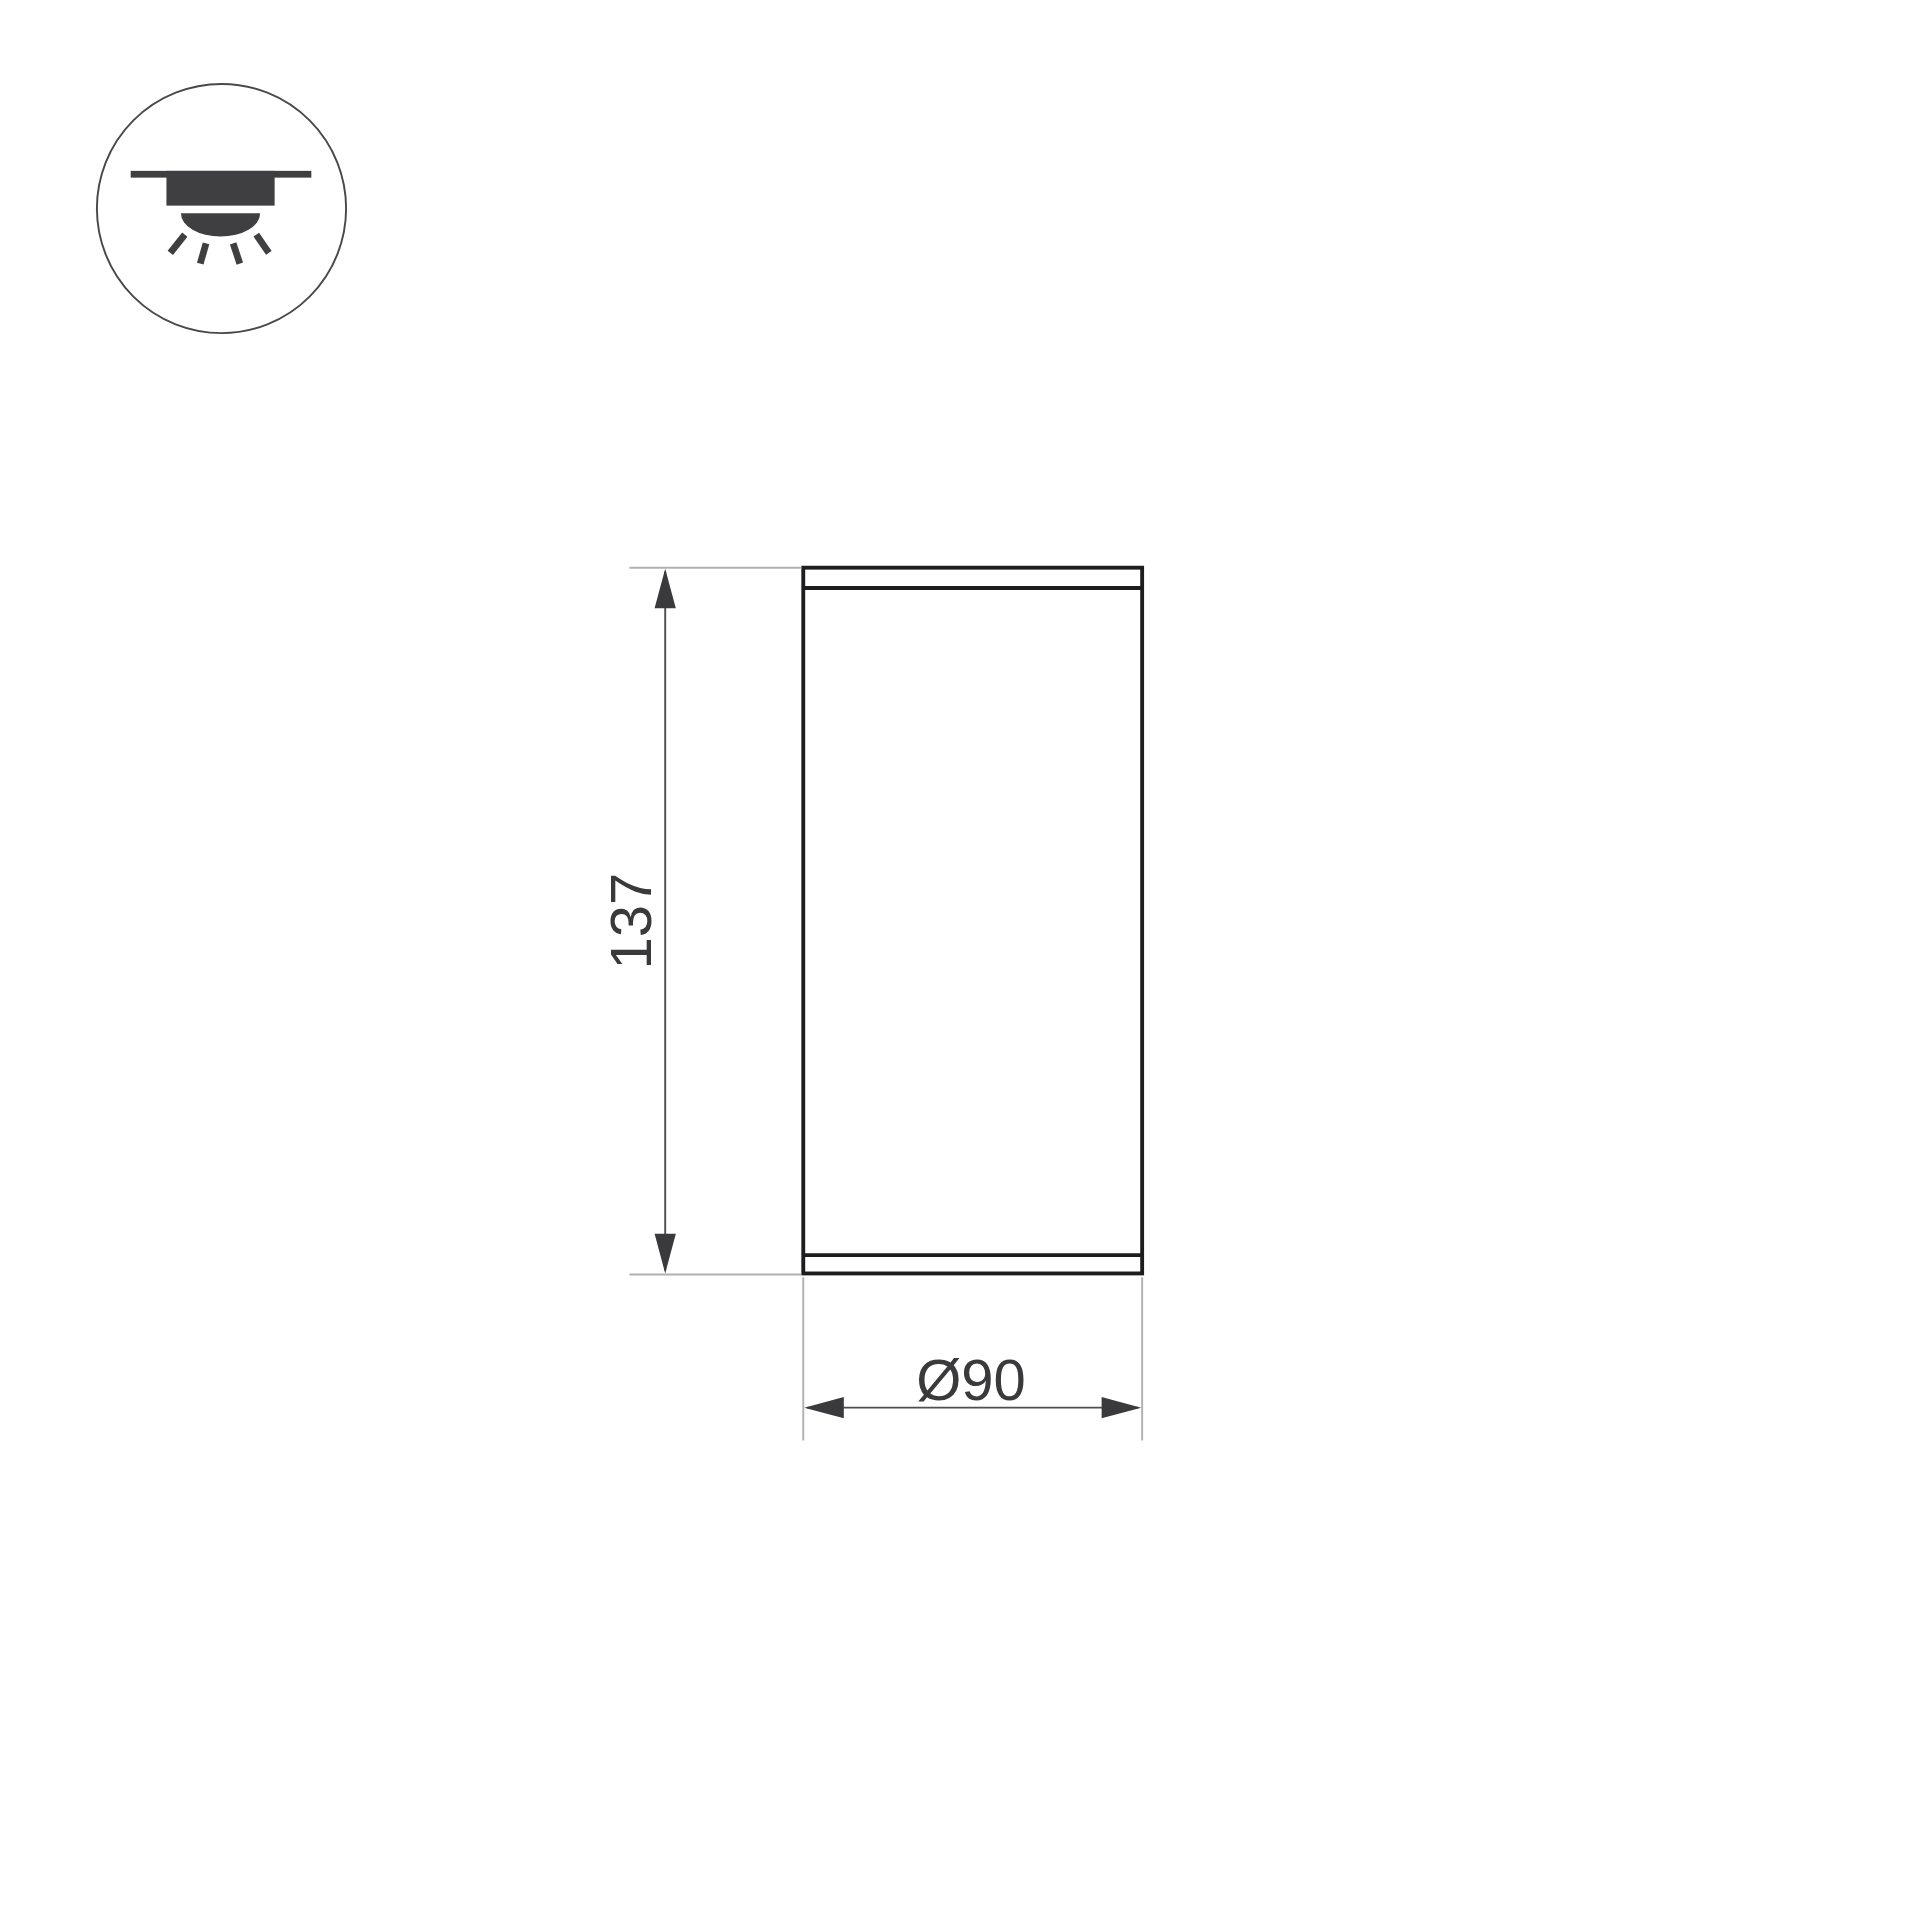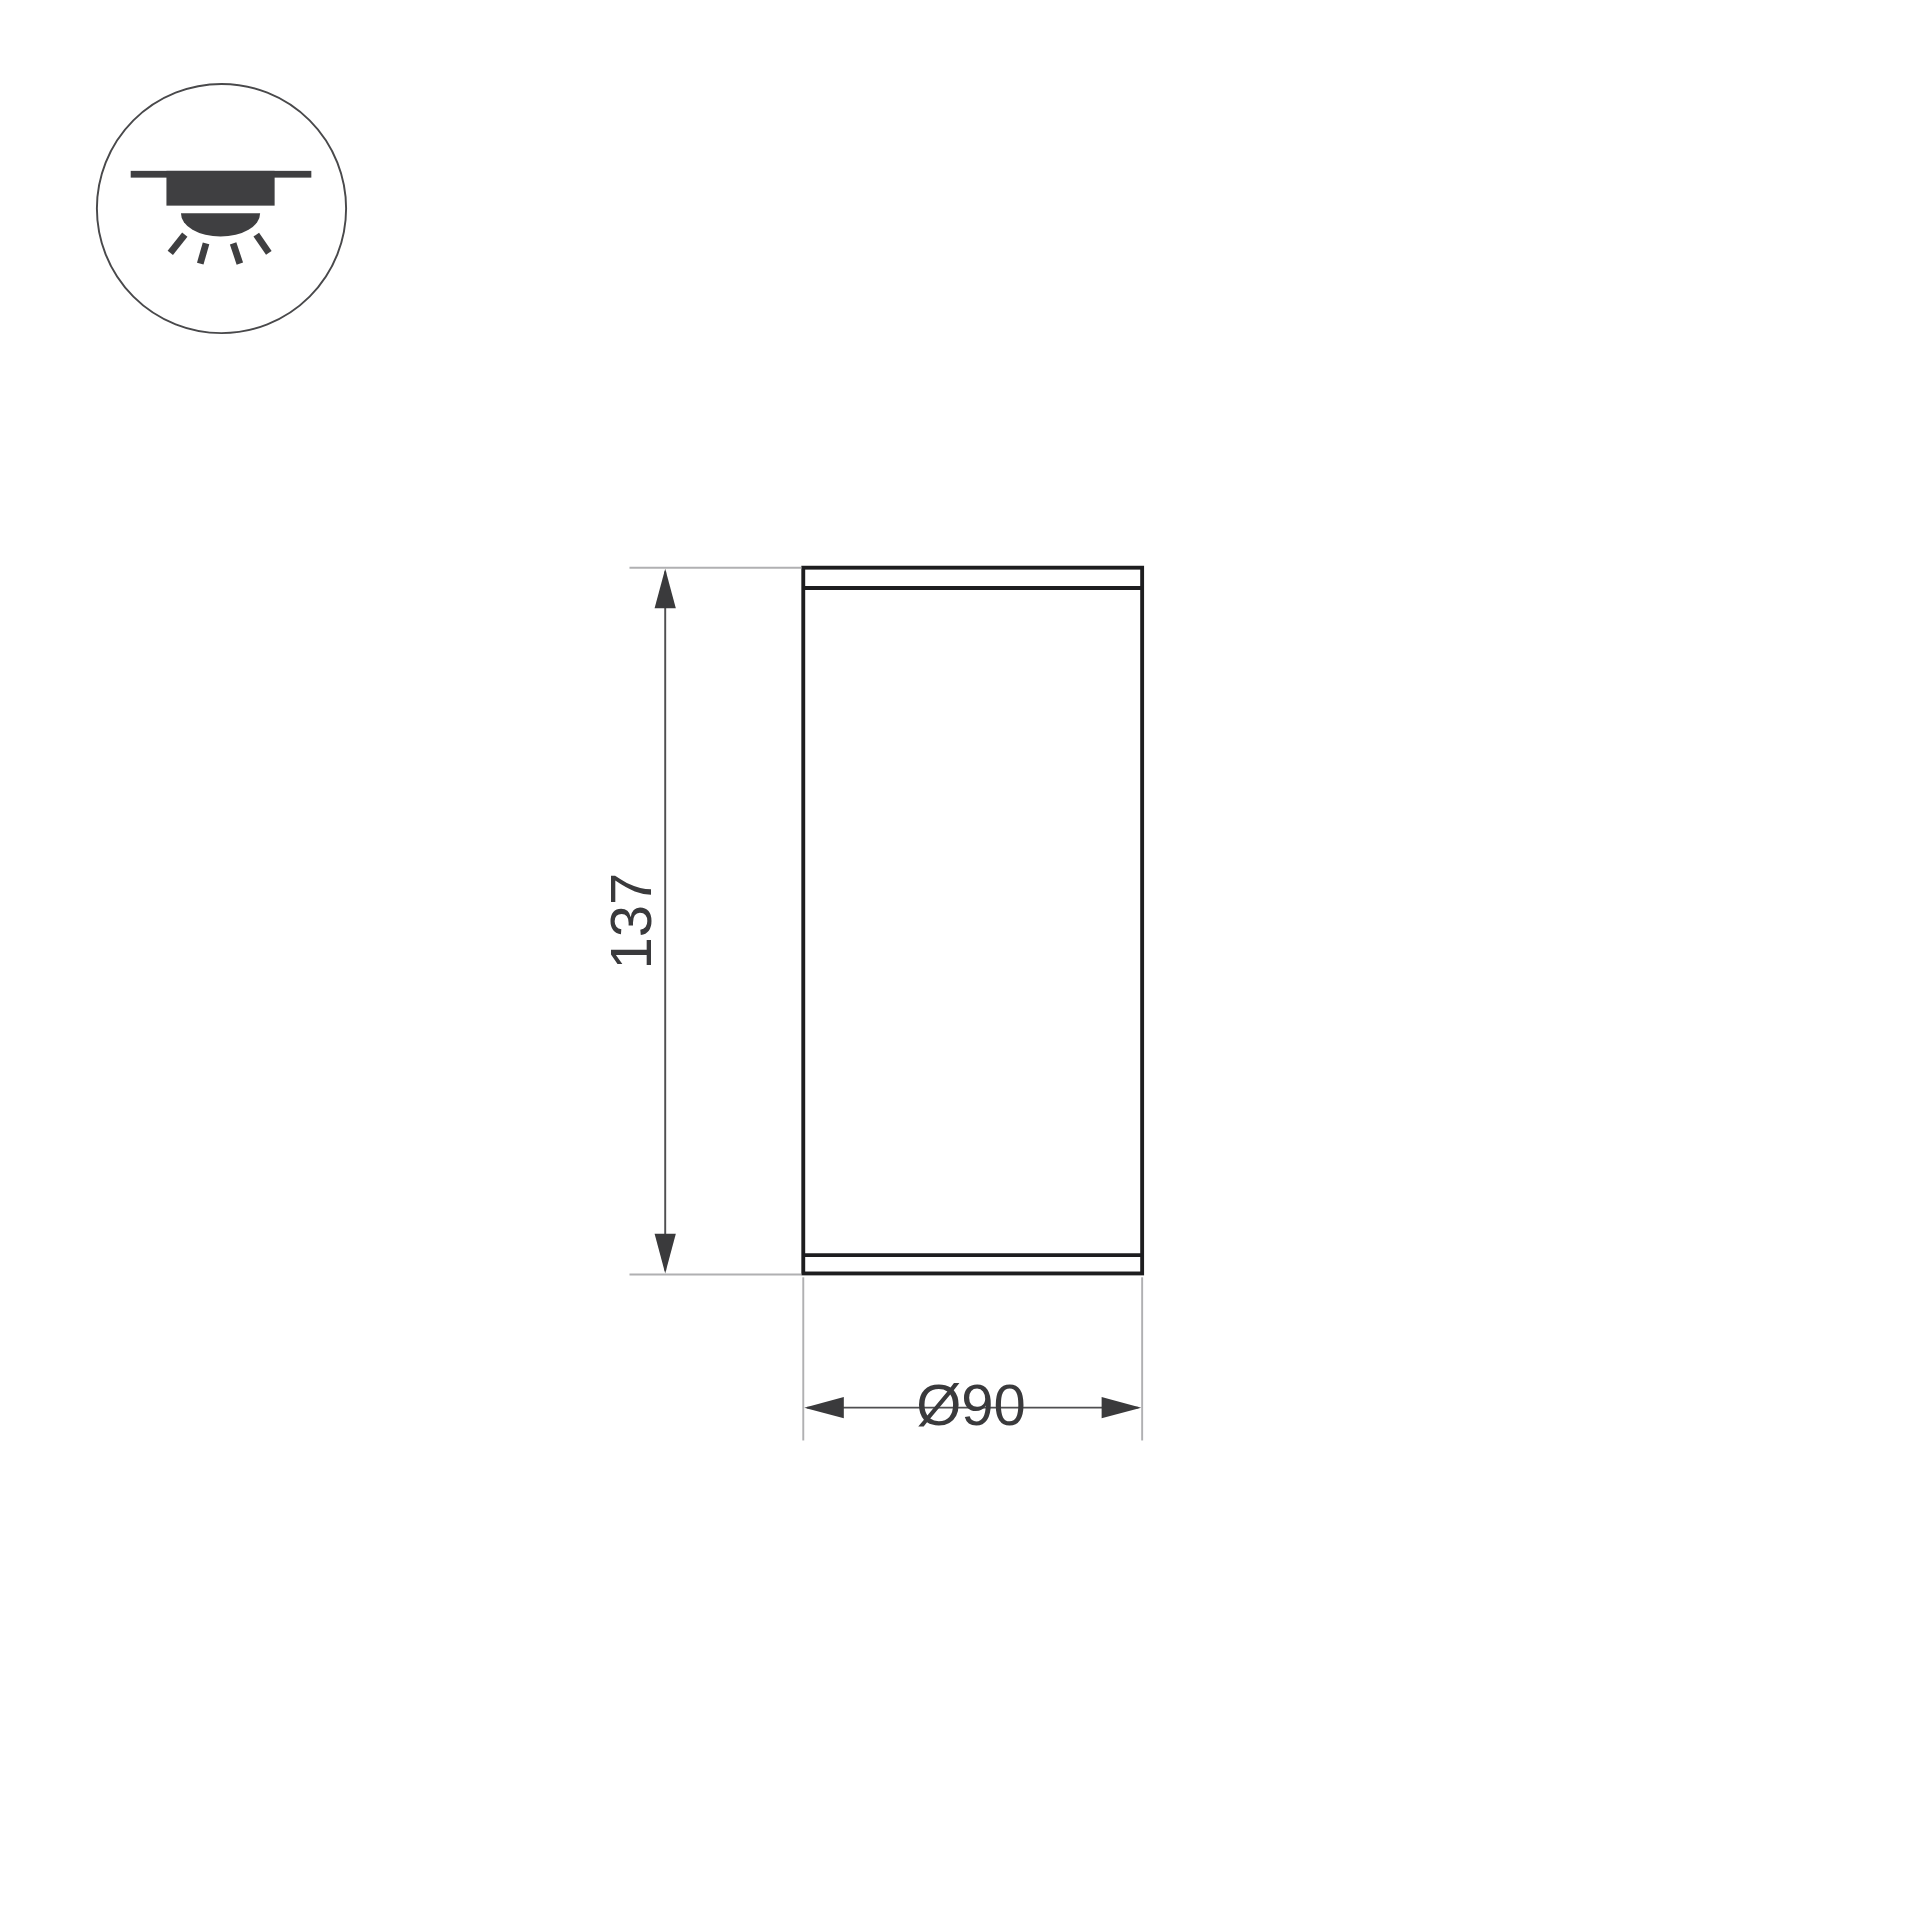--- a/index.html
+++ b/index.html
@@ -51,21 +51,20 @@
     height: 60px;
     line-height: 60px;
     transform: rotate(-90deg);
   }
   .dim-diameter {
     left: 826px;
     top: 1350px;
     width: 290px;
     height: 60px;
     line-height: 60px;
-    margin-top: 25px;
   }
 </style>
 </head>
 <body>
 
 <div class="canvas">
 
   <svg class="mount-icon" viewBox="0 0 264 264">
     <circle cx="132" cy="131" r="129" fill="none" stroke="var(--icon-circle)" stroke-width="2"></circle>
     <rect x="38" y="92" width="187" height="7" fill="var(--icon)"></rect>

